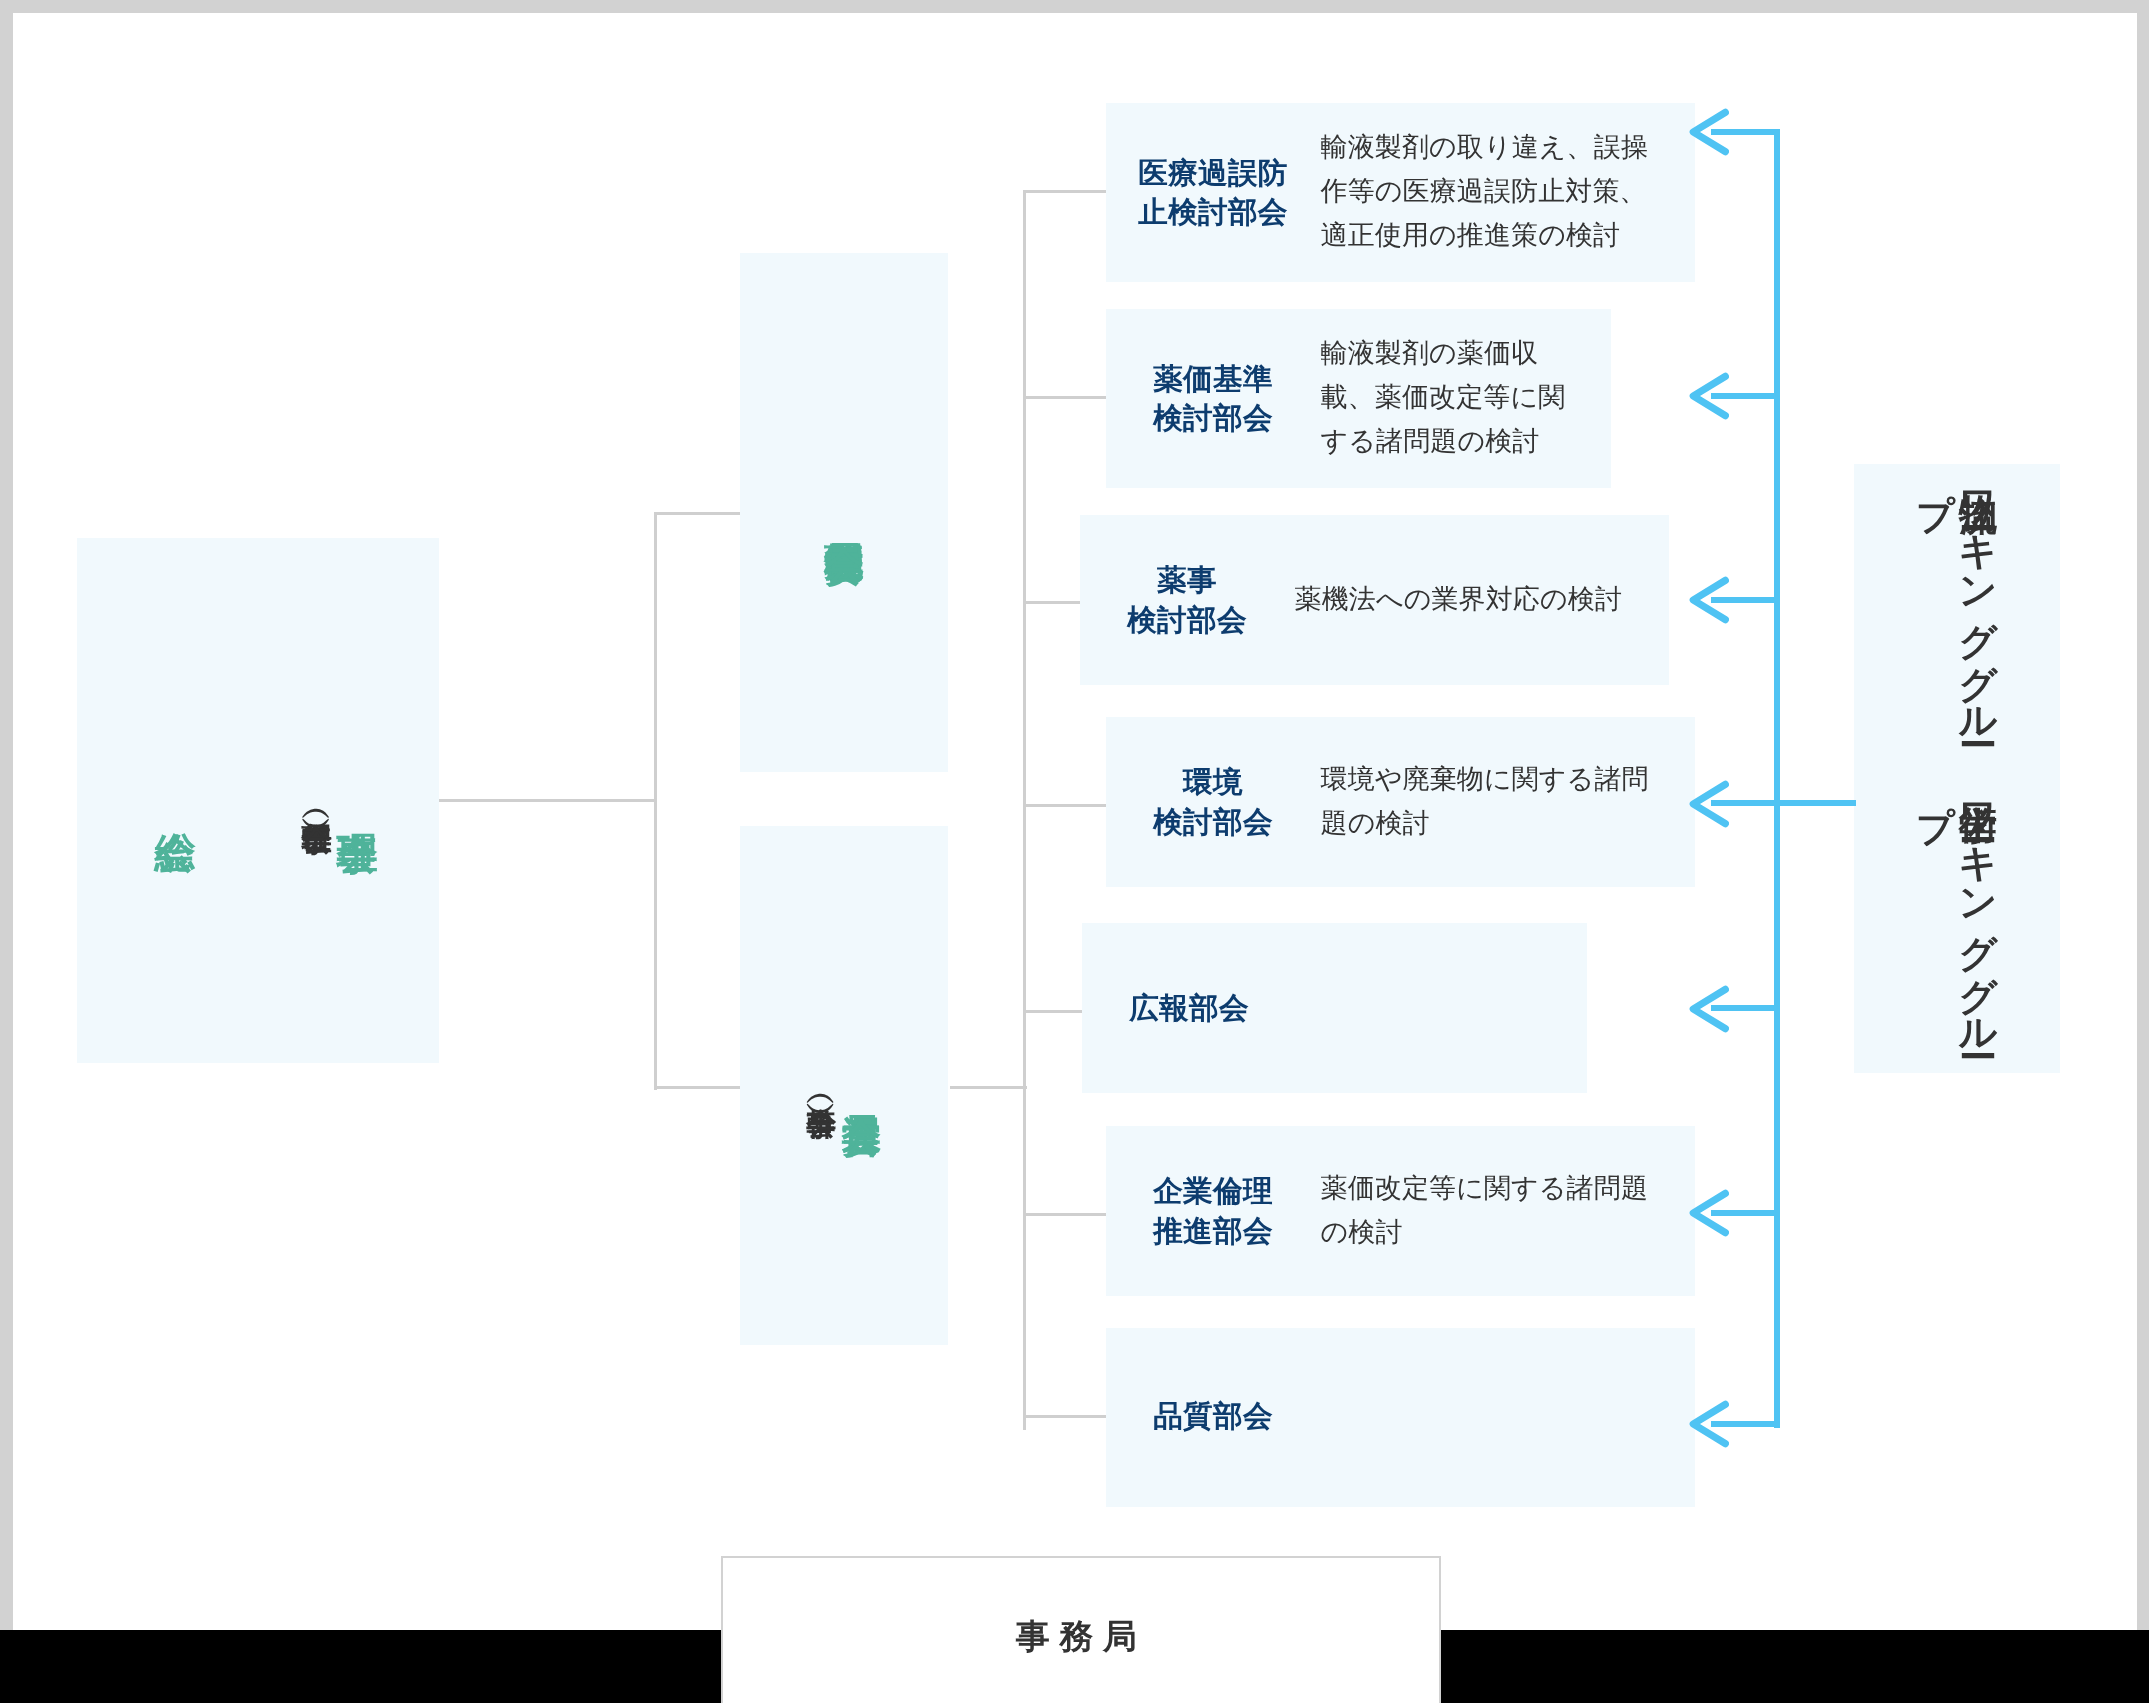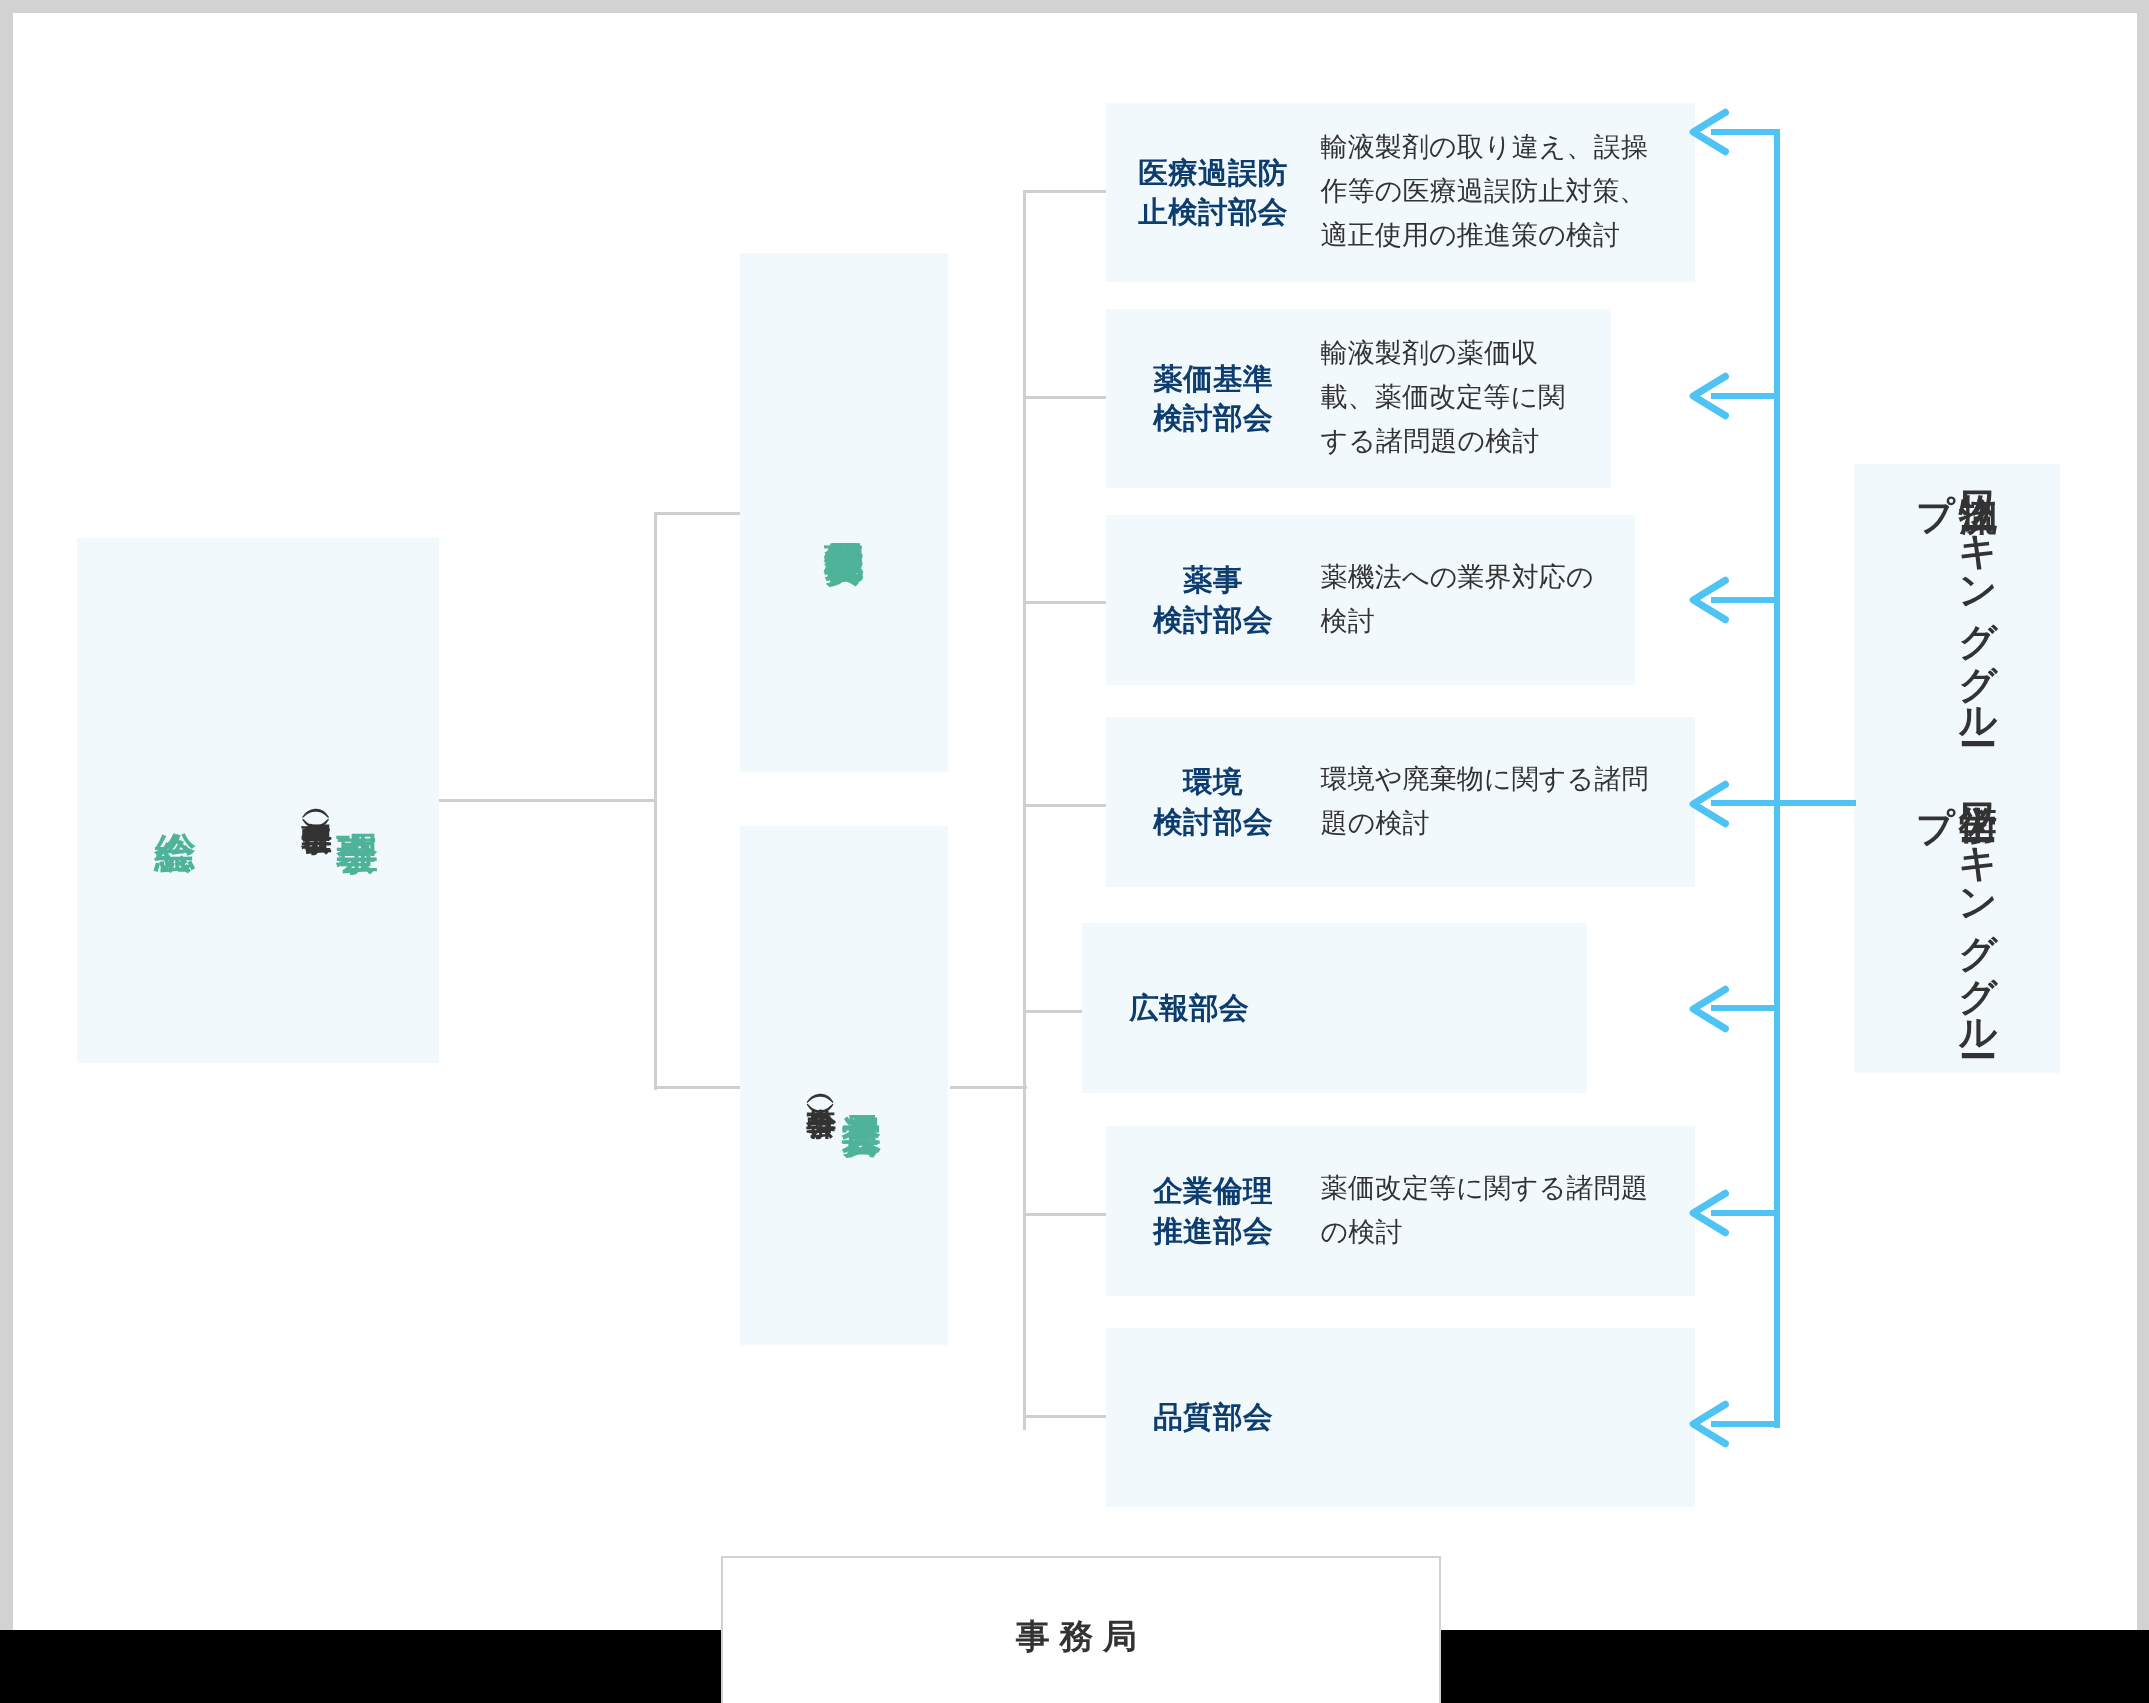--- a/index.html
+++ b/index.html
@@ -118,21 +118,21 @@
 止検討部会</div>
       <div class="subdesc">輸液製剤の取り違え、誤操作等の医療過誤防止対策、適正使用の推進策の検討</div>
     </div>
 
     <div class="box pale subrow" style="left:1093px;top:296px;width:505px;height:179px;">
       <div class="subname" style="white-space:pre-line;">薬価基準
 検討部会</div>
       <div class="subdesc">輸液製剤の薬価収載、薬価改定等に関する諸問題の検討</div>
     </div>
 
-    <div class="box pale subrow" style="left:1093px;top:502px;width:529px;height:170px;">
+    <div class="box pale subrow" style="left:1067px;top:502px;width:589px;height:170px;">
       <div class="subname" style="white-space:pre-line;">薬事
 検討部会</div>
       <div class="subdesc">薬機法への業界対応の検討</div>
     </div>
 
     <div class="box pale subrow" style="left:1093px;top:704px;width:589px;height:170px;">
       <div class="subname" style="white-space:pre-line;">環境
 検討部会</div>
       <div class="subdesc">環境や廃棄物に関する諸問題の検討</div>
     </div>
@@ -141,21 +141,21 @@
       <div class="subname" style="white-space:pre-line;">広報部会</div>
     </div>
 
     <div class="box pale subrow" style="left:1093px;top:1113px;width:589px;height:170px;">
       <div class="subname" style="white-space:pre-line;">企業倫理
 推進部会</div>
       <div class="subdesc">薬価改定等に関する諸問題の検討</div>
     </div>
 
     <div class="box pale subrow" style="left:1093px;top:1315px;width:589px;height:179px;">
-      <div class="subname" style="white-space:pre-line;">品質部会</div>
+      <div class="subname" style="white-space:pre-line;font-family:Liberation Serif, serif;">品質部会</div>
     </div>
 
     <div class="box pale" style="left:1841px;top:451px;width:206px;height:609px;display:flex;align-items:center;justify-content:center;">
       <div style="display:flex;flex-direction:row;gap:16px;writing-mode:vertical-rl;text-orientation:upright;">
         <span class="vlabel dark" style="font-size:38px;line-height:1.12;">物流ワーキンググループ</span>
         <span class="vlabel dark" style="font-size:38px;line-height:1.12;">学術ワーキンググループ</span>
       </div>
     </div>
 
     <div class="cy" style="left:1761px;top:787px;width:82px;height:6.3px;"></div>

